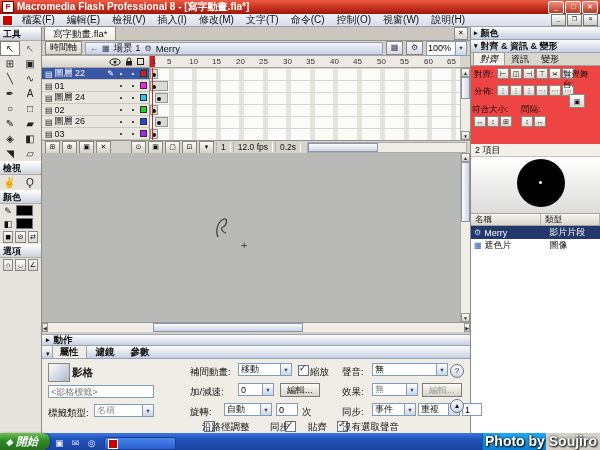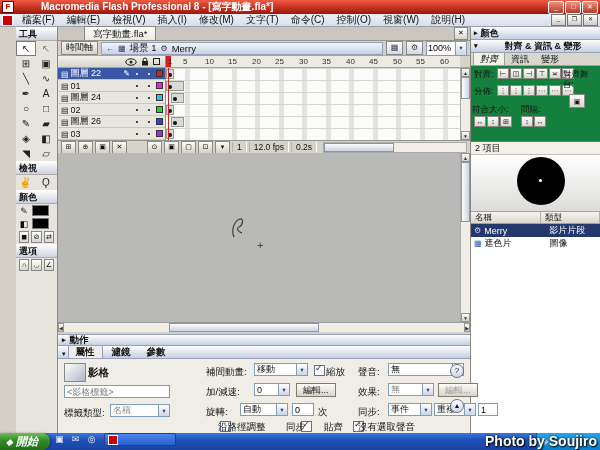--- a/index.html
+++ b/index.html
@@ -1,38 +1,38 @@
 <!DOCTYPE html>
 <html><head>
 <meta charset="utf-8">
 <style>
   html,body{margin:0;padding:0;background:#555;}
   #screen{position:relative;width:600px;height:450px;background:#d4d0c8;overflow:hidden;
           font-family:"Liberation Sans",sans-serif;font-size:11px;color:#111;}
-  .nw{white-space:nowrap;overflow:hidden;margin-left:24px;}
+  .nw{white-space:nowrap;overflow:hidden;}
   
   #titlebar{position:absolute;left:0;top:0;width:600px;height:14px;
     background:linear-gradient(#ef5a43,#a01407);display:flex;align-items:center;gap:3px;padding:0 2px;box-sizing:border-box;}
   .appicon{width:10px;height:10px;background:#fff;color:#c00;font-weight:bold;font-size:8px;line-height:10px;text-align:center;border:1px solid #600;}
   .ttext{color:#fff;font-weight:bold;font-size:10px;flex:1;white-space:nowrap;overflow:hidden;}
   .winbtns{display:flex;gap:1px;}
   .winbtn{width:14px;height:11px;border:1px solid #fff;border-radius:2px;background:linear-gradient(#f0907e,#b23a24);
     color:#fff;font-size:7px;line-height:9px;text-align:center;}
   .winbtn.min::after{content:"_";} .winbtn.max::after{content:"□";} .winbtn.cls::after{content:"✕";}
   #menubar{position:absolute;left:0;top:14px;width:600px;height:13px;background:linear-gradient(#eef1f7,#d9dde9);
     border-bottom:1px solid #9aa0b0;display:flex;align-items:center;font-size:10px;box-sizing:border-box;padding:0 2px;}
   .docicon{width:9px;height:9px;background:#c00;border:1px solid #fff;margin-right:3px;}
   .menu-item{padding:0 6px;height:12px;line-height:12px;}
   .childbtns{margin-left:auto;display:flex;gap:1px;}
   .childbtn{width:13px;height:10px;border:1px solid #777;background:linear-gradient(#fff,#cfccc4);font-size:6px;line-height:8px;text-align:center;color:#222;}
   .childbtn.min::after{content:"_";} .childbtn.max::after{content:"❐";} .childbtn.cls::after{content:"✕";}
   
   #main{position:absolute;left:0;top:27px;width:600px;height:406px;display:flex;}
   
-  #tools{width:42px;background:#e7e4dd;border-right:1px solid #8a8a82;box-sizing:border-box;margin-left:16px;}
+  #tools{width:42px;background:#e7e4dd;border-right:1px solid #8a8a82;box-sizing:border-box;}
   .tool-head{height:12px;background:linear-gradient(#fdfdfb,#ccd2e0);font-size:9px;font-weight:bold;
     line-height:12px;padding-left:3px;border-bottom:1px solid #b0ada5;border-top:1px solid #fff;}
   .tool-grid{display:grid;grid-template-columns:20px 20px;}
   .tool{height:15px;text-align:center;font-size:10px;line-height:15px;color:#222;}
   .tool.sel{background:#fff;border:1px solid #7c7c74;box-sizing:border-box;line-height:13px;}
   .tool.ghost{color:#777;}
   .swrow{display:flex;align-items:center;gap:3px;padding:1px 3px;}
   .swicon{font-size:9px;width:10px;text-align:center;}
   .swatch{width:15px;height:9px;background:#000;border:1px solid #777;}
   .minirow{display:flex;gap:2px;padding:1px 3px;}
@@ -126,39 +126,39 @@
   .thumbbox{position:absolute;width:20px;height:17px;border:1px solid #888;background:linear-gradient(135deg,#fff,#aeb6c6);}
   .rnd{position:absolute;width:12px;height:12px;border-radius:50%;border:1px solid #66708a;background:linear-gradient(#fff,#ccd5e8);
     font-size:8px;line-height:11px;text-align:center;}
   
   #rightcol{width:130px;background:#ece9e1;border-left:1px solid #8a8a82;display:flex;flex-direction:column;box-sizing:border-box;}
   .rhdr{height:13px;background:linear-gradient(#fdfdfb,#c6cfe2);border-bottom:1px solid #98a2ba;
     display:flex;align-items:center;gap:3px;font-size:9px;font-weight:bold;padding:0 3px;box-sizing:border-box;white-space:nowrap;overflow:hidden;}
   .rtabs{height:13px;background:#d9d6cd;border-bottom:1px solid #a5a29a;display:flex;align-items:flex-end;padding-left:2px;box-sizing:border-box;}
   .rtab{height:12px;line-height:12px;font-size:9px;padding:0 6px;}
   .rtab.act{background:#f2f0e9;border:1px solid #98a09a;border-bottom:none;font-style:italic;}
-  #alignbody{height:75px;position:relative;background:#15803d;border-bottom:1px solid #ef4444;font-size:8.5px;}
+  #alignbody{height:75px;position:relative;background:#ef4444;border-bottom:3px solid #ef4444;font-size:8.5px;}
   .abtn{display:inline-block;width:12px;height:11px;border:1px solid #8a8a82;background:linear-gradient(#fff,#d8d5cc);
     font-size:7px;line-height:10px;text-align:center;box-sizing:border-box;margin-right:1px;}
   #libtools{height:16px;background:#e2dfd6;border-bottom:1px solid #a5a29a;display:flex;align-items:center;gap:2px;padding:0 3px;box-sizing:border-box;}
   #libcount{height:12px;font-size:9px;line-height:12px;padding-left:4px;background:#f2f0e9;border-bottom:1px solid #c5c2b9;}
   #libprev{height:56px;background:linear-gradient(#ffffff,#dcdcda);position:relative;border-bottom:1px solid #a5a29a;overflow:hidden;}
   .blackcircle{position:absolute;left:46px;top:2px;width:48px;height:48px;border-radius:50%;background:#000;}
   .blackcircle::after{content:"";position:absolute;left:22px;top:22px;width:3px;height:3px;border-radius:50%;background:#fff;}
   #libcols{height:12px;display:flex;background:linear-gradient(#f6f5f0,#d9d6cd);border-bottom:1px solid #a5a29a;font-size:8.5px;box-sizing:border-box;}
   .lcol{line-height:11px;padding-left:4px;border-right:1px solid #b5b2aa;box-sizing:border-box;}
   #liblist{flex:1;background:#fff;font-size:9px;}
   .librow{height:13px;display:flex;align-items:center;gap:3px;padding-left:3px;box-sizing:border-box;}
   .librow.sel{background:#23386b;color:#fff;}
   .libicon{font-size:8px;color:#2a52b0;}
   .librow.sel .libicon{color:#cdd8f2;}
   .libname{width:62px;white-space:nowrap;overflow:hidden;}
   .libtype{flex:1;white-space:nowrap;overflow:hidden;}
   
-  #taskbar{position:absolute;left:0;bottom:0;width:600px;height:17px;background:linear-gradient(#3b77e0,#2050b8 40%,#1b44a0);display:flex;align-items:flex-start;}
+  #taskbar{position:absolute;left:0;bottom:0;width:546px;height:17px;background:linear-gradient(#3b77e0,#2050b8 40%,#1b44a0);display:flex;align-items:flex-end;}
   #startbtn{height:17px;display:flex;align-items:center;gap:3px;padding:0 12px 0 5px;color:#fff;font-weight:bold;font-style:italic;font-size:11px;
     background:linear-gradient(#6fbf5a,#2f8b24 45%,#256e1d);border-radius:0 8px 8px 0;box-shadow:1px 0 2px rgba(0,0,0,.4);}
   .flag::after{content:"❖";font-size:9px;}
   .ql{width:13px;height:13px;margin-left:3px;font-size:9px;line-height:13px;text-align:center;color:#eaf0ff;}
   .ql.a::after{content:"▣";} .ql.b::after{content:"✉";} .ql.c::after{content:"◎";}
   .taskbtn{height:13px;width:72px;margin-left:6px;background:linear-gradient(#4b86ec,#2a5ecf);border:1px solid #1c3f91;border-radius:2px;
     display:flex;align-items:center;gap:3px;padding:0 3px;box-sizing:border-box;}
   .tbicon{width:8px;height:8px;background:#c00;border:1px solid #fff;}
   #tray{margin-left:auto;height:17px;width:64px;background:linear-gradient(#22a7ee,#0f7fd0);border-left:1px solid #0c5ca0;
     display:flex;align-items:center;gap:3px;padding-left:5px;box-sizing:border-box;color:#e7f4ff;font-size:8px;}

